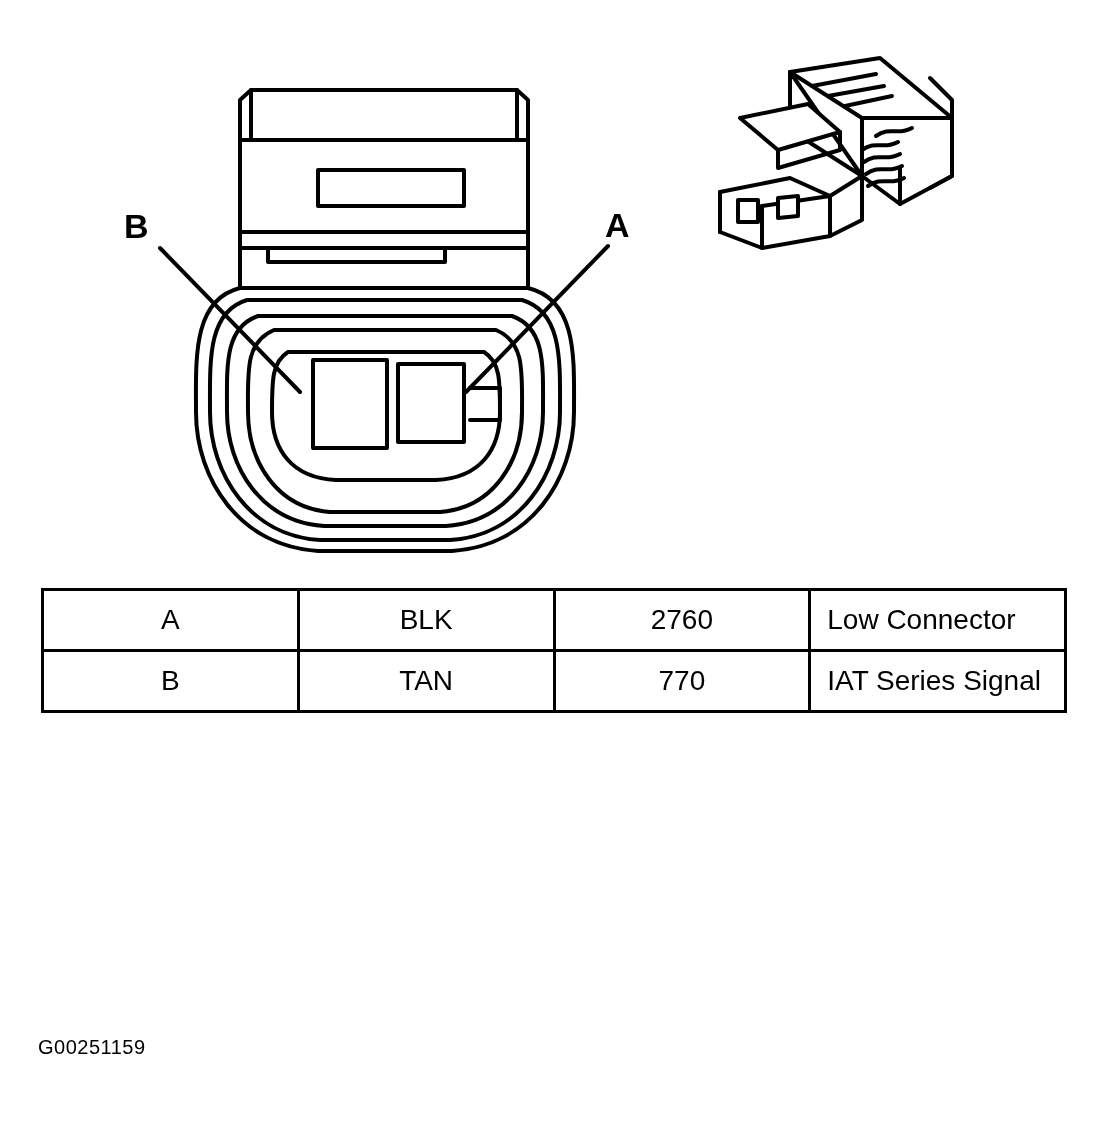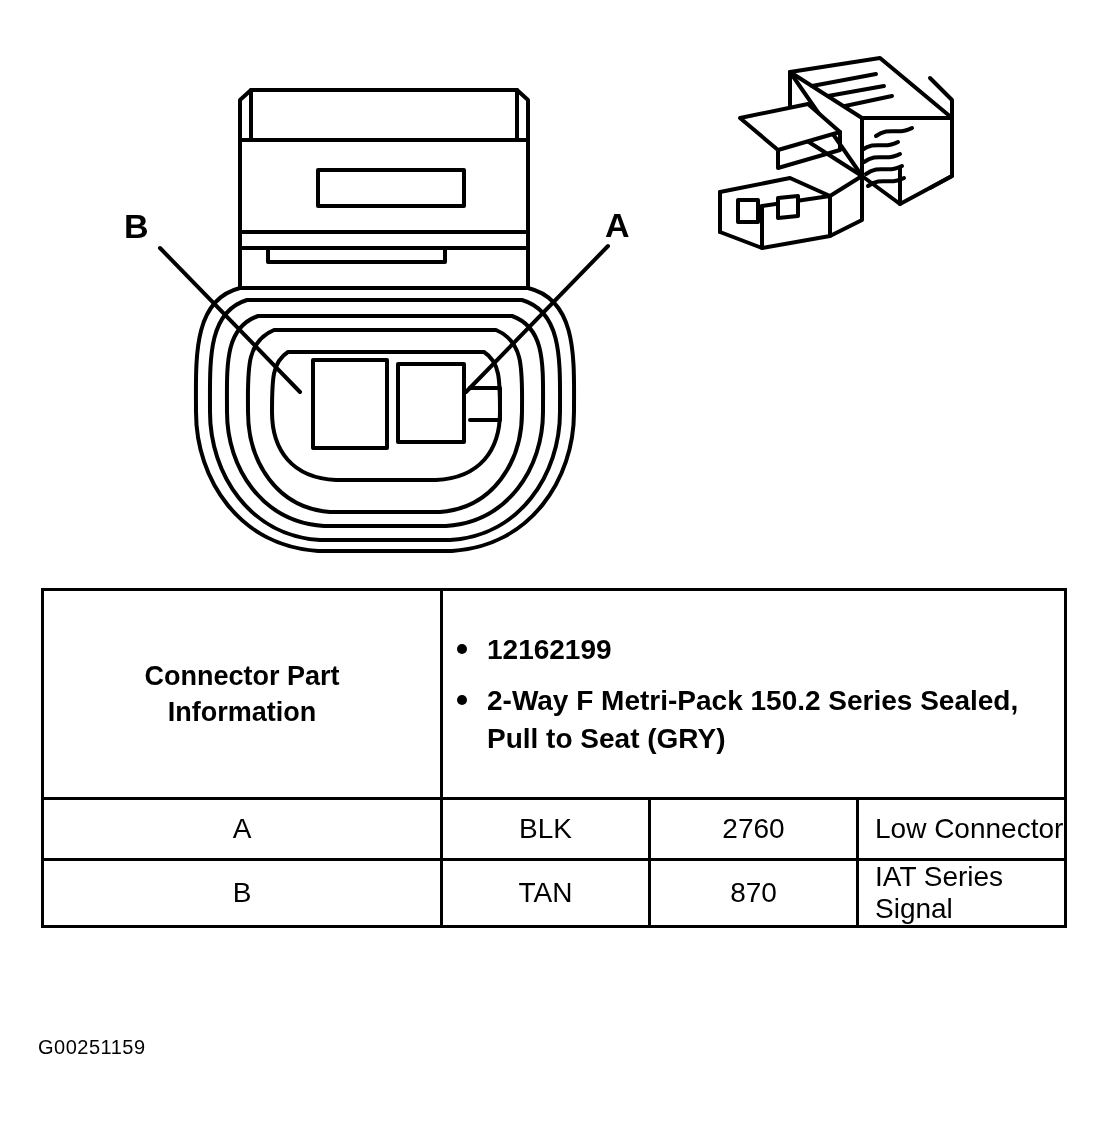--- a/index.html
+++ b/index.html
@@ -215,47 +215,29 @@
         <path d="M900 204 L900 168"></path>
       </g>
     </g>
   </svg>
 
   <div class="callout" id="callout-b">B</div>
   <div class="callout" id="callout-a">A</div>
 
   <table class="pinout-table">
     <tbody>
-      <tr>
-        <td class="cell-cpi" colspan="1">
-          <div>Connector Part</div>
-          <div>Information</div>
-        </td>
-        <td class="cell-cpi-values" colspan="3">
-          <ul class="bullet-list">
-            <li>
-              <span class="dot"></span>
-              <span>12162199</span>
-            </li>
-            <li>
-              <span class="dot"></span>
-              <span>2-Way F Metri-Pack 150.2 Series Sealed, Pull to Seat (GRY)</span>
-            </li>
-          </ul>
-        </td>
-      </tr>
       <tr class="data-row">
         <td>A</td>
         <td>BLK</td>
         <td>2760</td>
         <td class="func-cell">Low Connector</td>
       </tr>
       <tr class="data-row">
         <td>B</td>
         <td>TAN</td>
-        <td>870</td>
+        <td>770</td>
         <td class="func-cell">IAT Series Signal</td>
       </tr>
     </tbody>
   </table>
 
   <div class="caption">G00251159</div>
 </div>
 
 </body></html>

